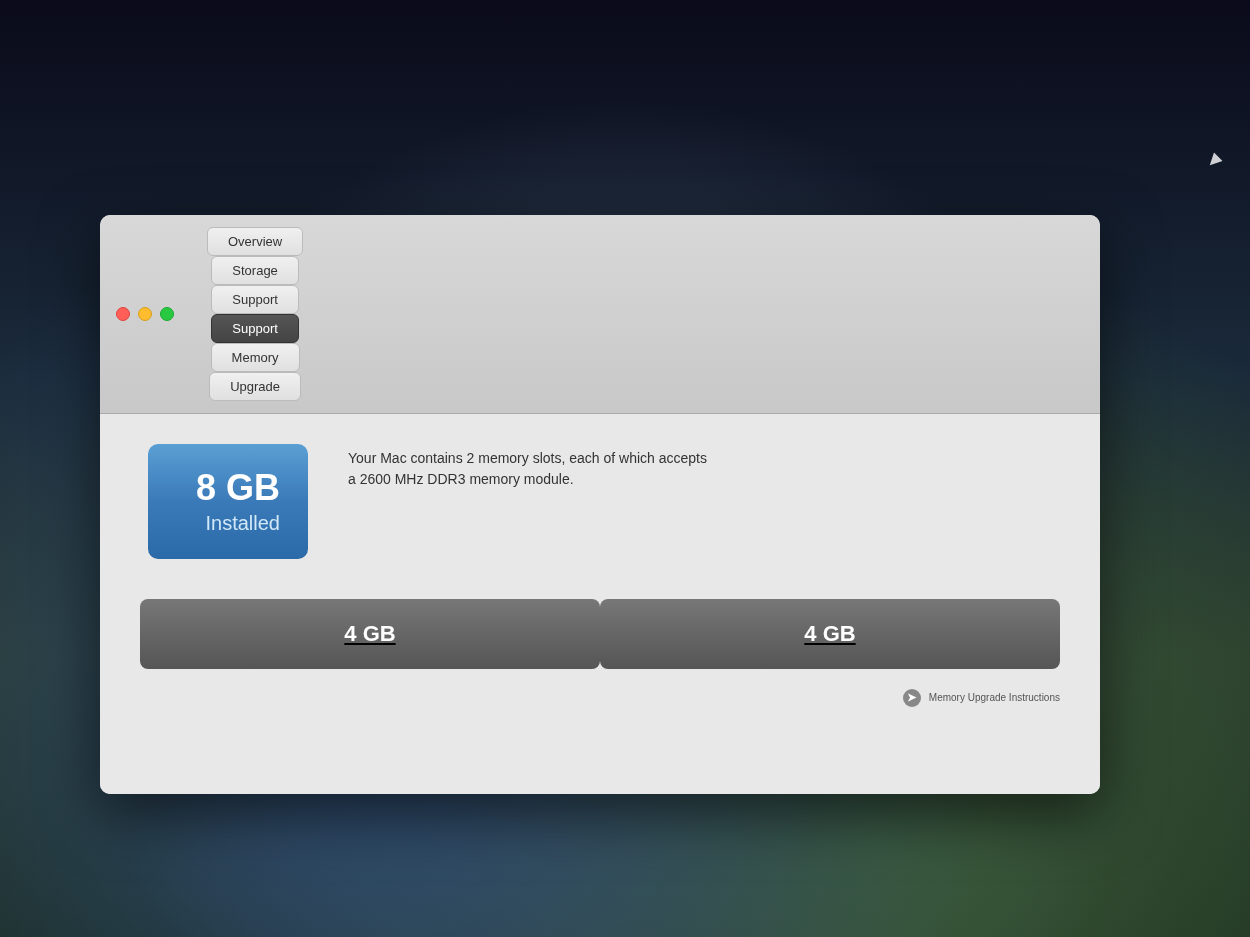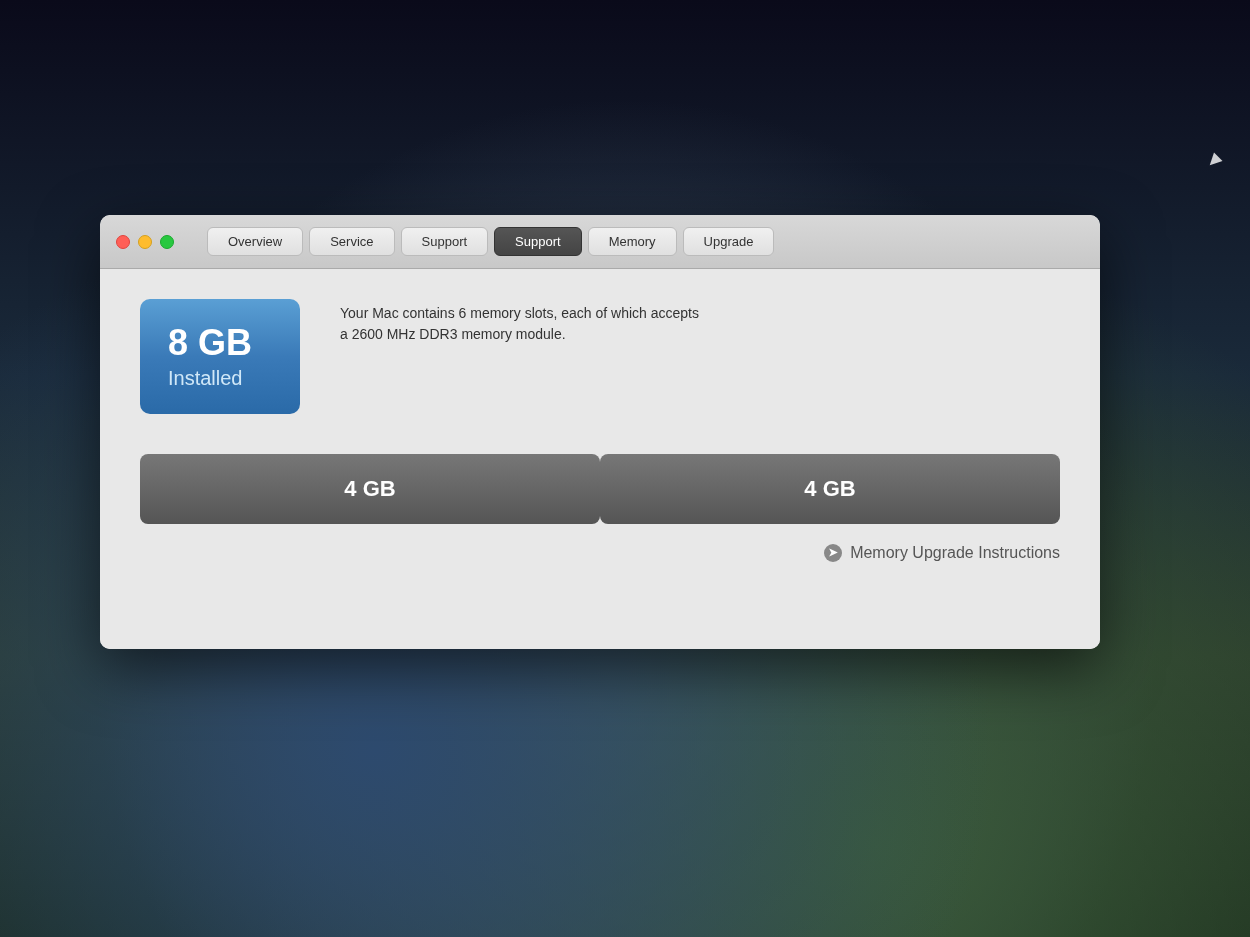--- a/index.html
+++ b/index.html
@@ -72,20 +72,21 @@
     .traffic-light.maximize {
       background: #28c840;
       border: 1px solid #1aaa2e;
     }
 
     .tabs {
       display: flex;
       gap: 0;
       margin-left: 30px;
       align-items: center;
+      flex-direction: column;
     }
 
     .tab {
       padding: 6px 20px;
       font-size: 13px;
       color: #333;
       cursor: pointer;
       border: 1px solid #bbb;
       border-radius: 6px;
       margin: 0 3px;
@@ -109,23 +110,24 @@
       display: flex;
       align-items: flex-start;
       gap: 40px;
       margin-bottom: 40px;
     }
 
     .memory-badge {
       background: linear-gradient(180deg, #5a9fd4 0%, #3a7ab8 50%, #2a6aa8 100%);
       border-radius: 10px;
       padding: 24px 28px;
-      text-align: left;
+      text-align: right;
       min-width: 160px;
       flex-shrink: 0;
+      margin-left: 8px;
     }
 
     .memory-badge .size {
       font-size: 36px;
       font-weight: bold;
       color: #fff;
       display: block;
       line-height: 1.1;
     }
 
@@ -143,20 +145,21 @@
     .memory-info p {
       font-size: 14px;
       color: #333;
       line-height: 1.5;
       margin-bottom: 16px;
     }
 
     .slots-row {
       display: flex;
       margin-top: 10px;
+      text-decoration: underline;
     }
 
     .slot-button {
       flex: 1;
       background: linear-gradient(180deg, #777 0%, #666 50%, #555 100%);
       border-radius: 8px;
       padding: 22px;
       text-align: center;
       font-size: 22px;
       font-weight: 600;
@@ -180,21 +183,21 @@
       border-radius: 50%;
       display: flex;
       align-items: center;
       justify-content: center;
       color: white;
       font-size: 11px;
       font-weight: bold;
     }
 
     .footer-link .link-text {
-      font-size: 16px;
+      font-size: 10px;
       color: #555;
     }
 
     .cursor {
       position: absolute;
       top: 155px;
       right: 30px;
       width: 0;
       height: 0;
       border-left: 6px solid transparent;
@@ -210,37 +213,37 @@
 
 <div class="window">
   <div class="titlebar">
     <div class="traffic-lights">
       <div class="traffic-light close"></div>
       <div class="traffic-light minimize"></div>
       <div class="traffic-light maximize"></div>
     </div>
     <div class="tabs">
       <div class="tab">Overview</div>
-      <div class="tab">Service</div>
+      <div class="tab">Storage</div>
       <div class="tab">Support</div>
       <div class="tab active">Support</div>
       <div class="tab">Memory</div>
       <div class="tab">Upgrade</div>
     </div>
   </div>
 
   <div class="content">
     <div class="memory-layout">
       <div class="memory-badge">
         <span class="size">8 GB</span>
         <div class="label">Installed</div>
       </div>
       <div class="memory-info">
         <p>
-          <span>Your Mac contains 6 memory slots, each of which accepts</span><br>
+          <span>Your Mac contains 2 memory slots, each of which accepts</span><br>
           <span>a 2600 MHz DDR3 memory module.</span>
         </p>
       </div>
     </div>
 
     <div class="slots-row">
       <div class="slot-button">4 GB</div>
       <div class="slot-button">4 GB</div>
     </div>
 

